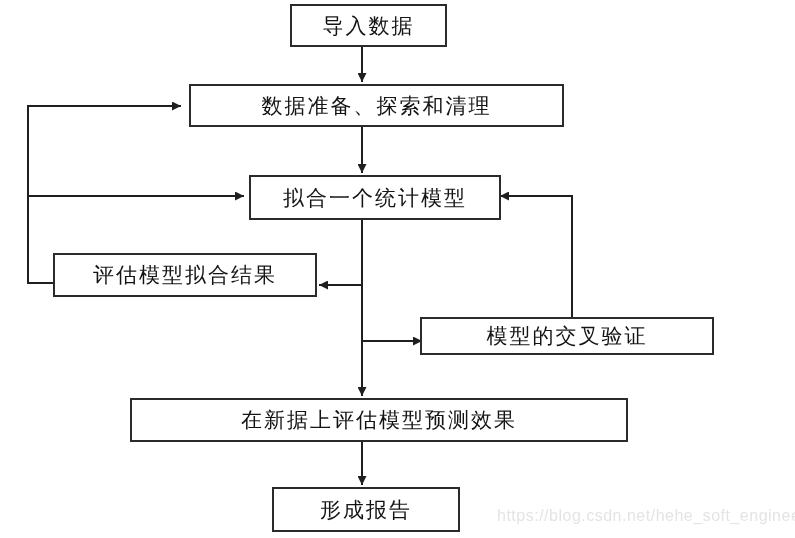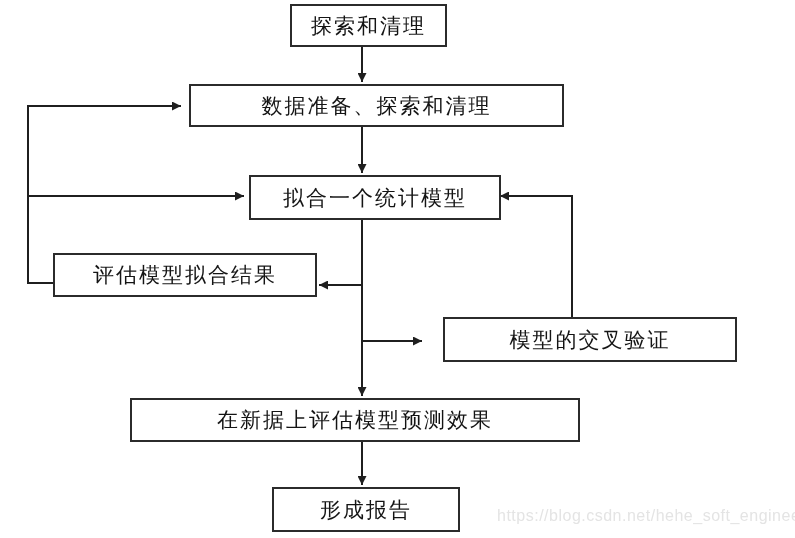--- a/index.html
+++ b/index.html
@@ -21,22 +21,22 @@
     position:absolute; box-sizing:border-box;
     background:var(--box-fill); border:2px solid var(--box-border);
     display:flex; align-items:center; justify-content:center;
     font-size:21px; letter-spacing:2px; color:var(--text);
     white-space:nowrap;
   }
   .node-import  {left:290px; top:4px;   width:157px; height:43px;}
   .node-prepare {left:189px; top:84px;  width:375px; height:43px;}
   .node-fit     {left:249px; top:175px; width:252px; height:45px;}
   .node-evaluate{left:53px;  top:253px; width:264px; height:44px;}
-  .node-crossval{left:443px; top:317px; width:294px; height:45px;}
-  .node-newdata {left:130px; top:398px; width:450px; height:44px;}
+  .node-crossval{left:420px; top:317px; width:294px; height:38px;}
+  .node-newdata {left:130px; top:398px; width:498px; height:44px;}
   .node-report  {left:272px; top:487px; width:188px; height:45px;}
   .watermark{
     position:absolute; left:497px; top:507px;
     font-family:"Liberation Sans","DejaVu Sans",sans-serif;
     font-size:16px; color:var(--watermark); letter-spacing:0.5px;
     white-space:nowrap;
   }
 </style>
 </head>
 <body>
@@ -63,21 +63,21 @@
     <path class="wire" d="M53,283 L28,283 L28,106 L181,106" marker-end="url(#arrow)"></path>
 
     <line x1="28" y1="196" x2="244" y2="196" marker-end="url(#arrow)"></line>
 
     <path class="wire" d="M572,317 L572,196 L500,196" marker-end="url(#arrow)"></path>
 
     <line x1="362" y1="442" x2="362" y2="485" marker-end="url(#arrow)"></line>
   </svg>
 
   <div class="node node-import">
-    <span>探索和清理</span>
+    <span>导入数据</span>
   </div>
 
   <div class="node node-prepare">
     <span>数据准备、探索和清理</span>
   </div>
 
   <div class="node node-fit">
     <span>拟合一个统计模型</span>
   </div>
 

